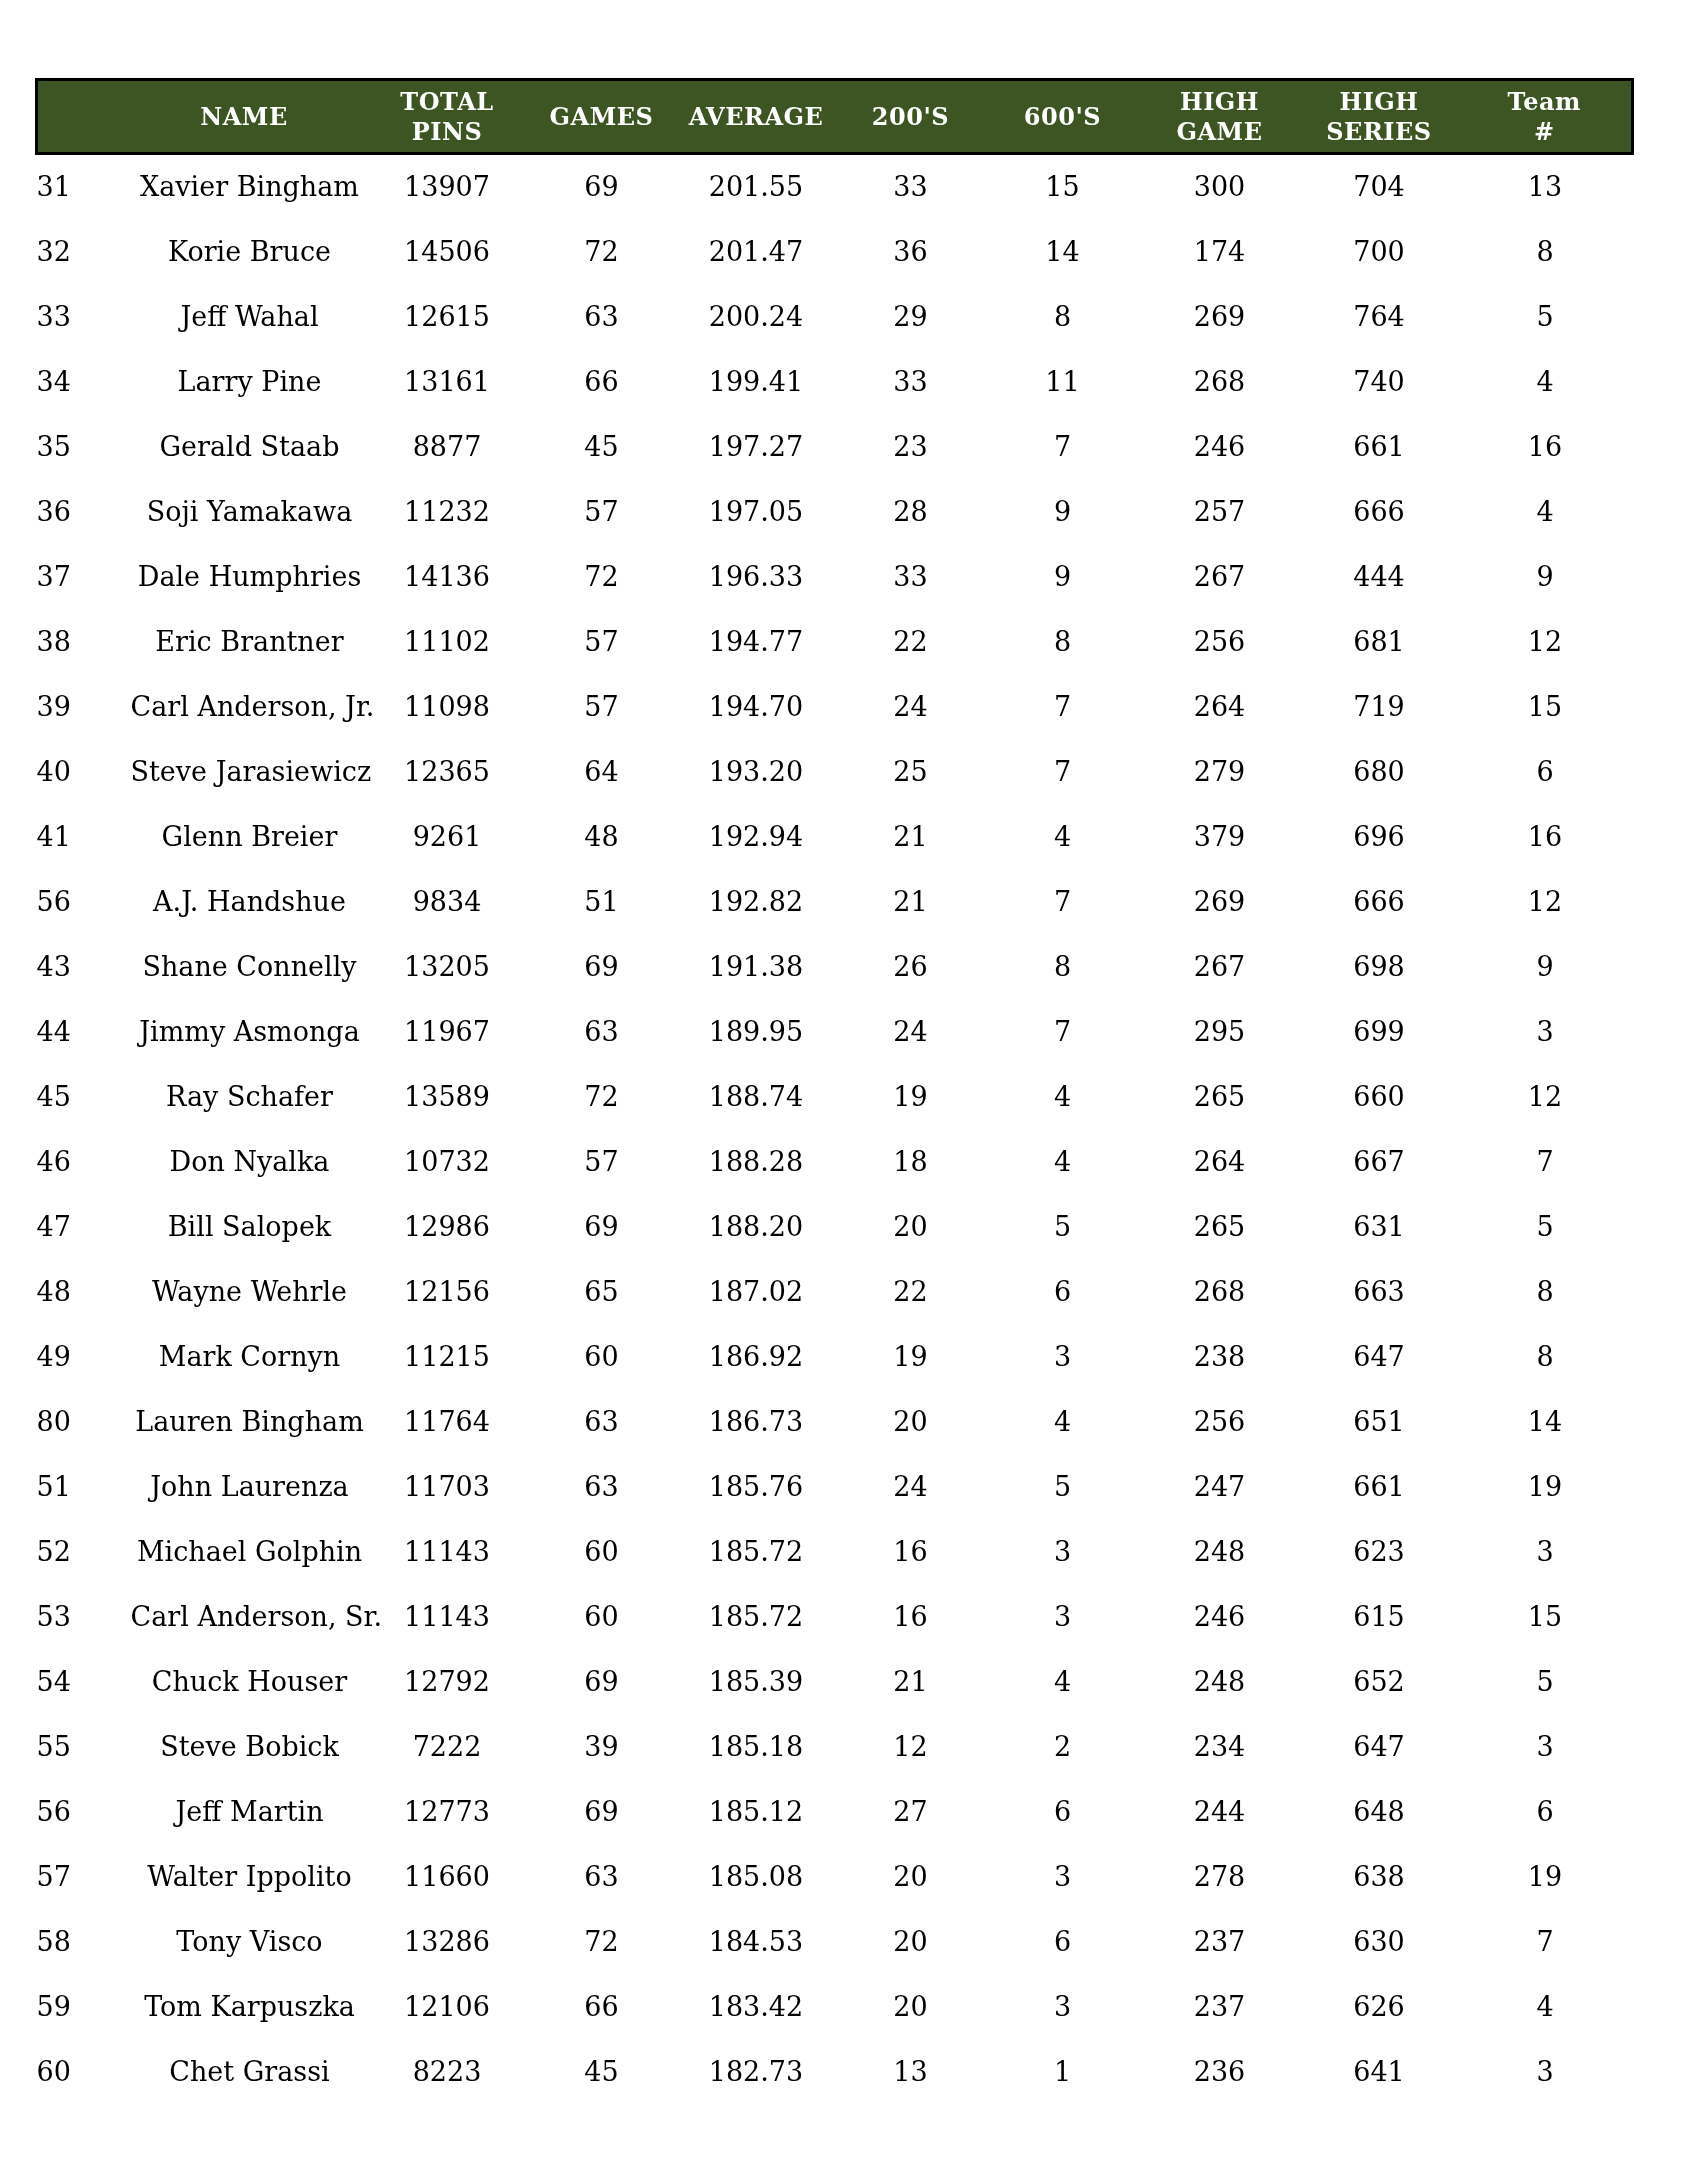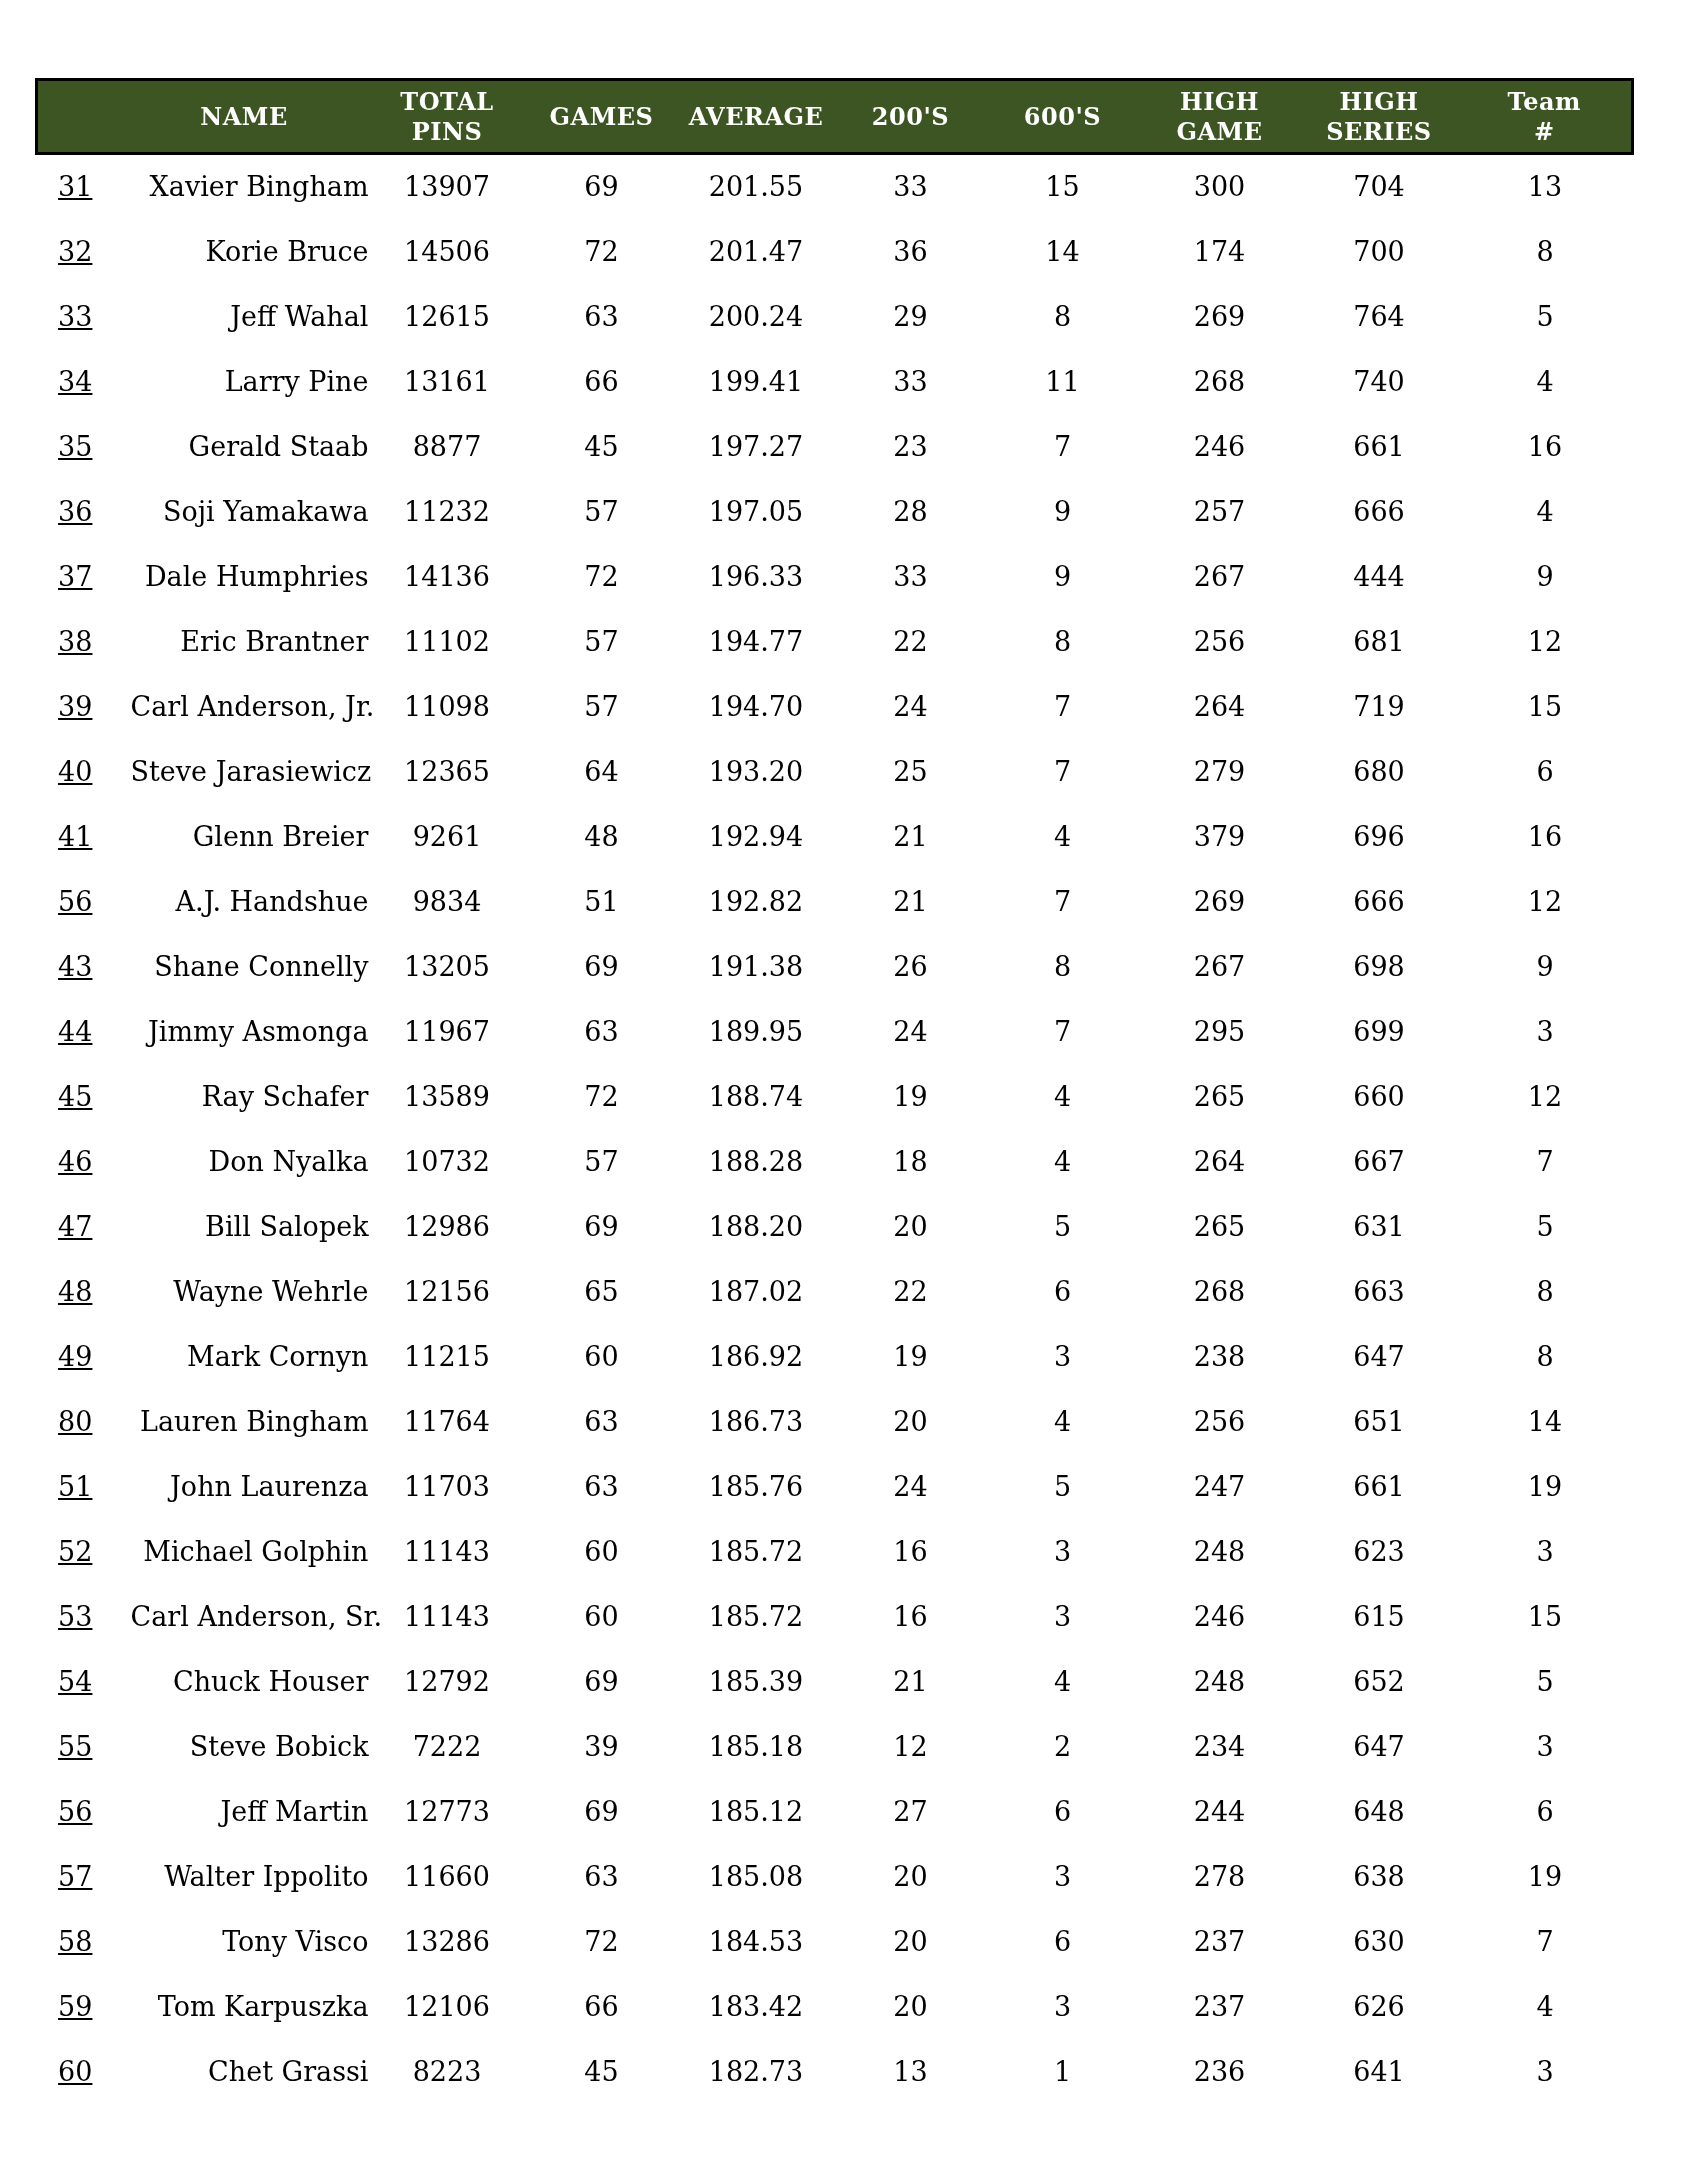--- a/index.html
+++ b/index.html
@@ -42,22 +42,22 @@
   th.col-team { border-right: 3.7px solid #000000; margin-top: 24px; }
   tbody tr { height: 65px; }
   td {
     font-size: 27px;
     color: #000000;
     text-align: center;
     vertical-align: middle;
     padding: 0;
     white-space: nowrap;
   }
-  td.col-rank { text-align: center; padding-right: 5.5px; text-decoration: underline; }
-  td.col-name { text-align: right; padding-left: 11px; }
+  td.col-rank { text-align: left; padding-right: 5.5px; }
+  td.col-name { text-align: center; padding-left: 11px; }
 </style>
 </head>
 <body>
 
 <div class="page">
   <table class="standings">
     <colgroup>
       <col style="width:83px">
       <col style="width:249px">
       <col style="width:157px">

